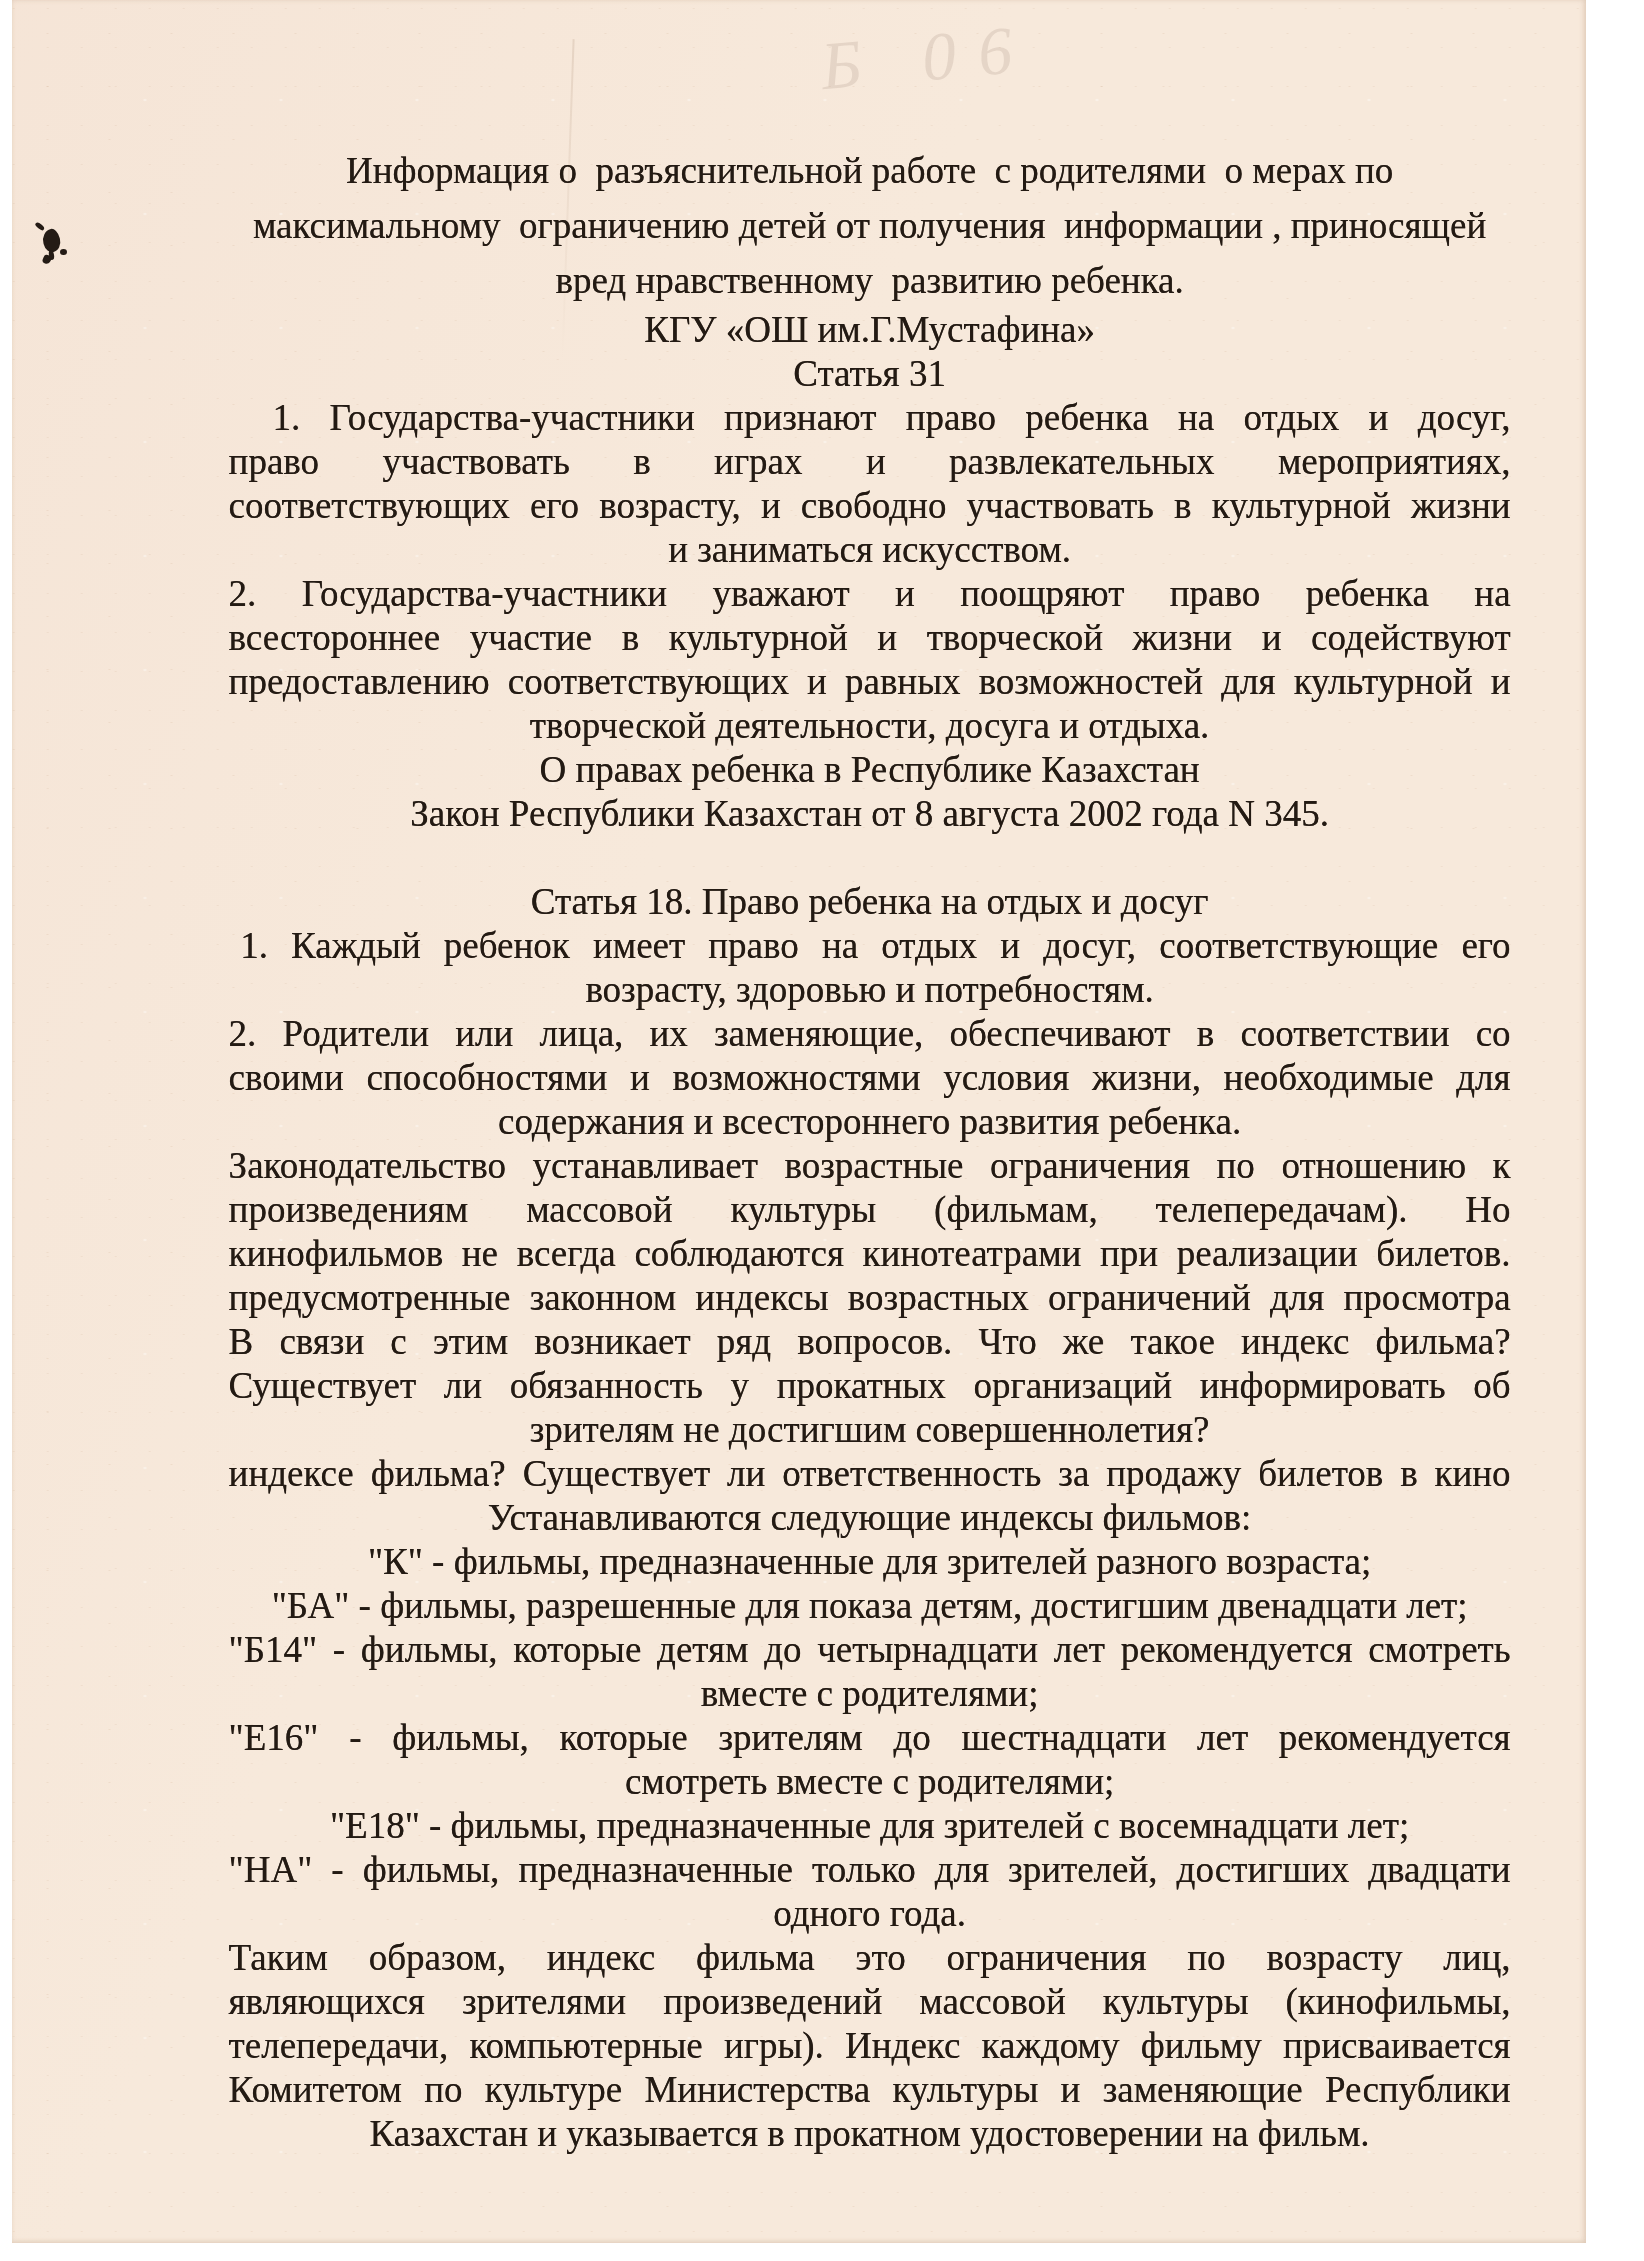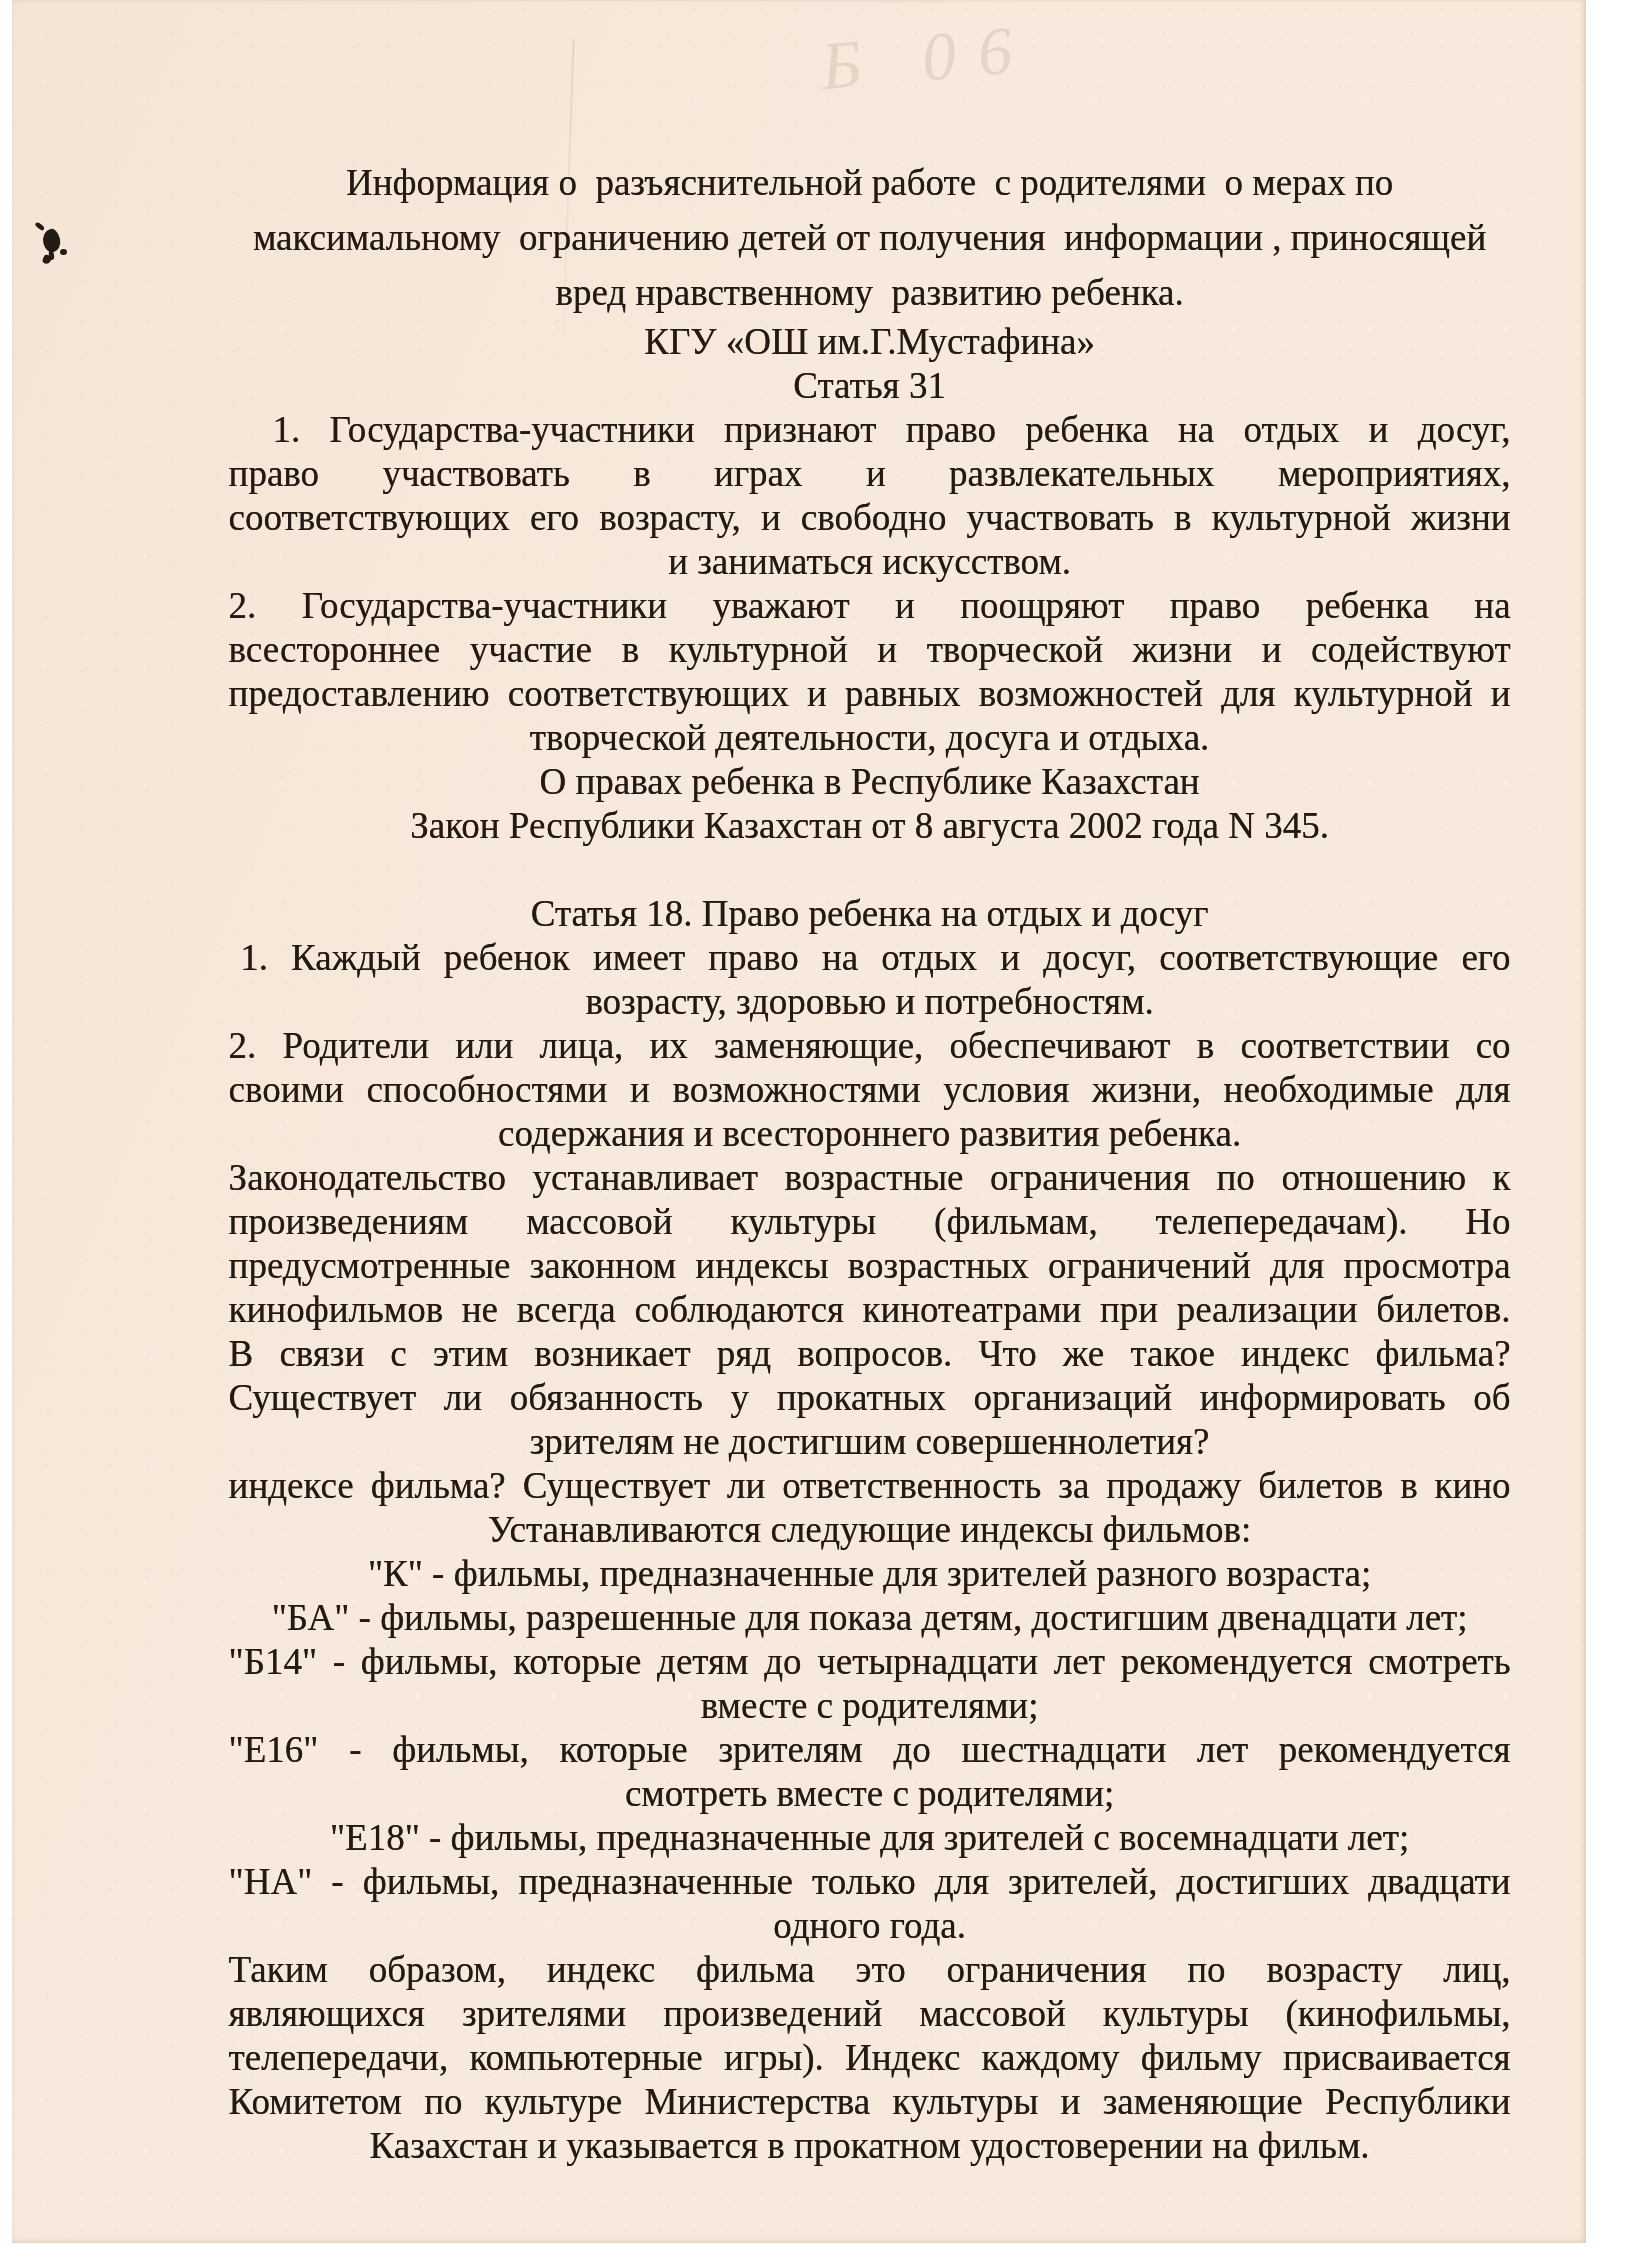--- a/index.html
+++ b/index.html
@@ -71,21 +71,20 @@
   .content {
     position: absolute;
     left: 217px;
     top: 0;
     width: 1282px;
     padding-top: 143px;
     color: #231a13;
     font-size: 37px;
     line-height: 44px;
     text-shadow: 0 0 0.5px rgba(35,26,19,0.75), 0.3px 0.3px 0 rgba(35,26,19,0.22);
-    margin-top: 12px;
   }
   .line { min-height: 44px; }
   .title   { text-align: center; line-height: 55px; min-height: 55px; white-space: pre-wrap; }
   .center  { text-align: center; white-space: pre-wrap; }
   .left    { text-align: center; }
   .justify { text-align: justify; text-align-last: justify; }
   .indent    { text-indent: 44px; }
   .indent-sm { text-indent: 11.6px; font-family: Liberation Serif, serif; }
   .blank   { height: 44px; }
 </style>
@@ -121,22 +120,22 @@
         <div class="line left">Закон Республики Казахстан от 8 августа 2002 года N 345.</div>
         <div class="line blank"></div>
         <div class="line left">Статья 18. Право ребенка на отдых и досуг</div>
         <div class="line justify indent-sm">1. Каждый ребенок имеет право на отдых и досуг, соответствующие его</div>
         <div class="line left">возрасту, здоровью и потребностям.</div>
         <div class="line justify">2. Родители или лица, их заменяющие, обеспечивают в соответствии со</div>
         <div class="line justify">своими способностями и возможностями условия жизни, необходимые для</div>
         <div class="line left">содержания и всестороннего развития ребенка.</div>
         <div class="line justify">Законодательство устанавливает возрастные ограничения по отношению к</div>
         <div class="line justify">произведениям массовой культуры (фильмам, телепередачам). Но</div>
+        <div class="line justify">кинофильмов не всегда соблюдаются кинотеатрами при реализации билетов.</div>
         <div class="line justify">предусмотренные законном индексы возрастных ограничений для просмотра</div>
-        <div class="line justify">кинофильмов не всегда соблюдаются кинотеатрами при реализации билетов.</div>
         <div class="line justify">В связи с этим возникает ряд вопросов. Что же такое индекс фильма?</div>
         <div class="line justify">Существует ли обязанность у прокатных организаций информировать об</div>
         <div class="line left">зрителям не достигшим совершеннолетия?</div>
         <div class="line justify">индексе фильма? Существует ли ответственность за продажу билетов в кино</div>
         <div class="line left">Устанавливаются следующие индексы фильмов:</div>
         <div class="line left">"К" - фильмы, предназначенные для зрителей разного возраста;</div>
         <div class="line left">"БА" - фильмы, разрешенные для показа детям, достигшим двенадцати лет;</div>
         <div class="line justify">"Б14" - фильмы, которые детям до четырнадцати лет рекомендуется смотреть</div>
         <div class="line left">вместе с родителями;</div>
         <div class="line justify">"Е16" - фильмы, которые зрителям до шестнадцати лет рекомендуется</div>

